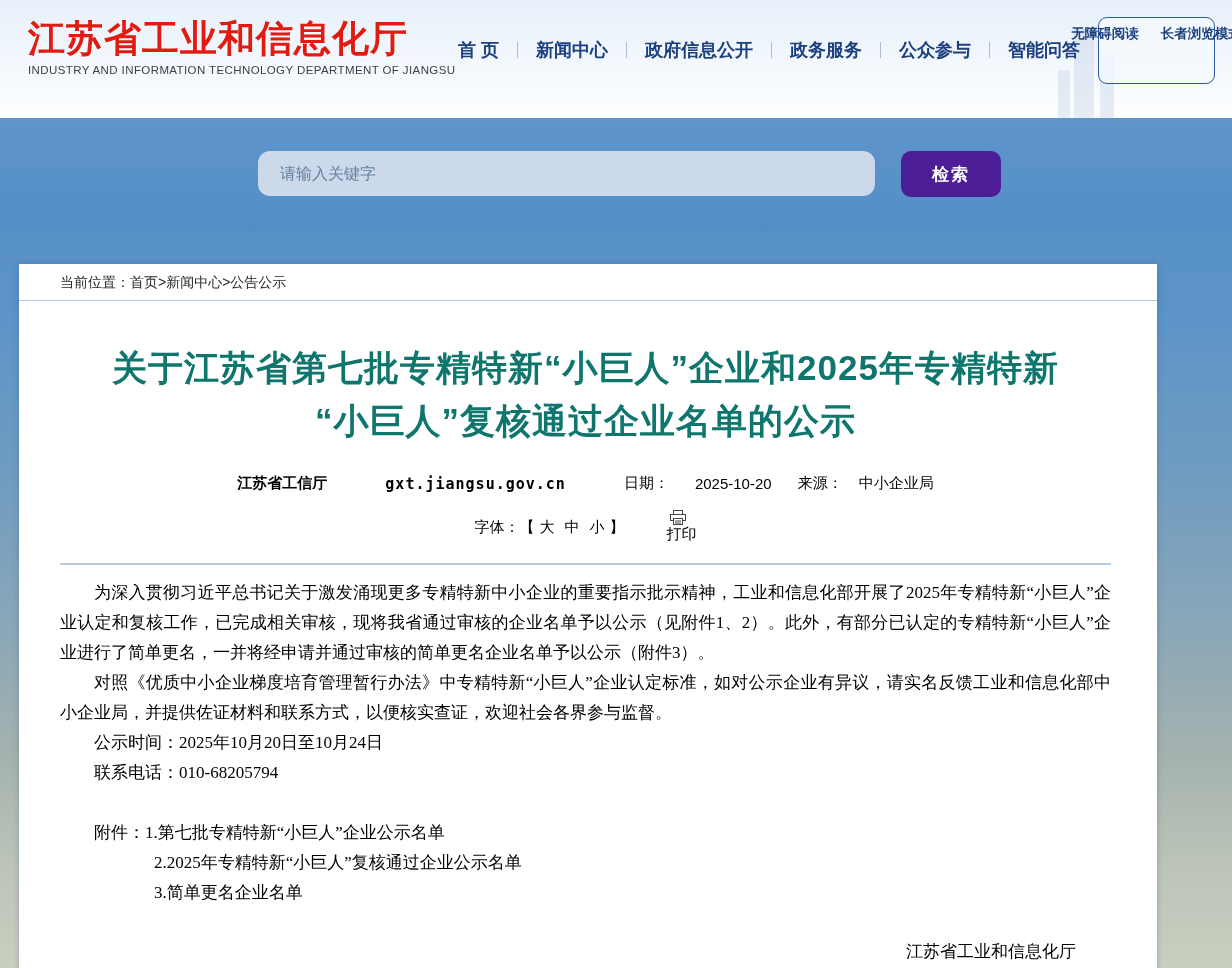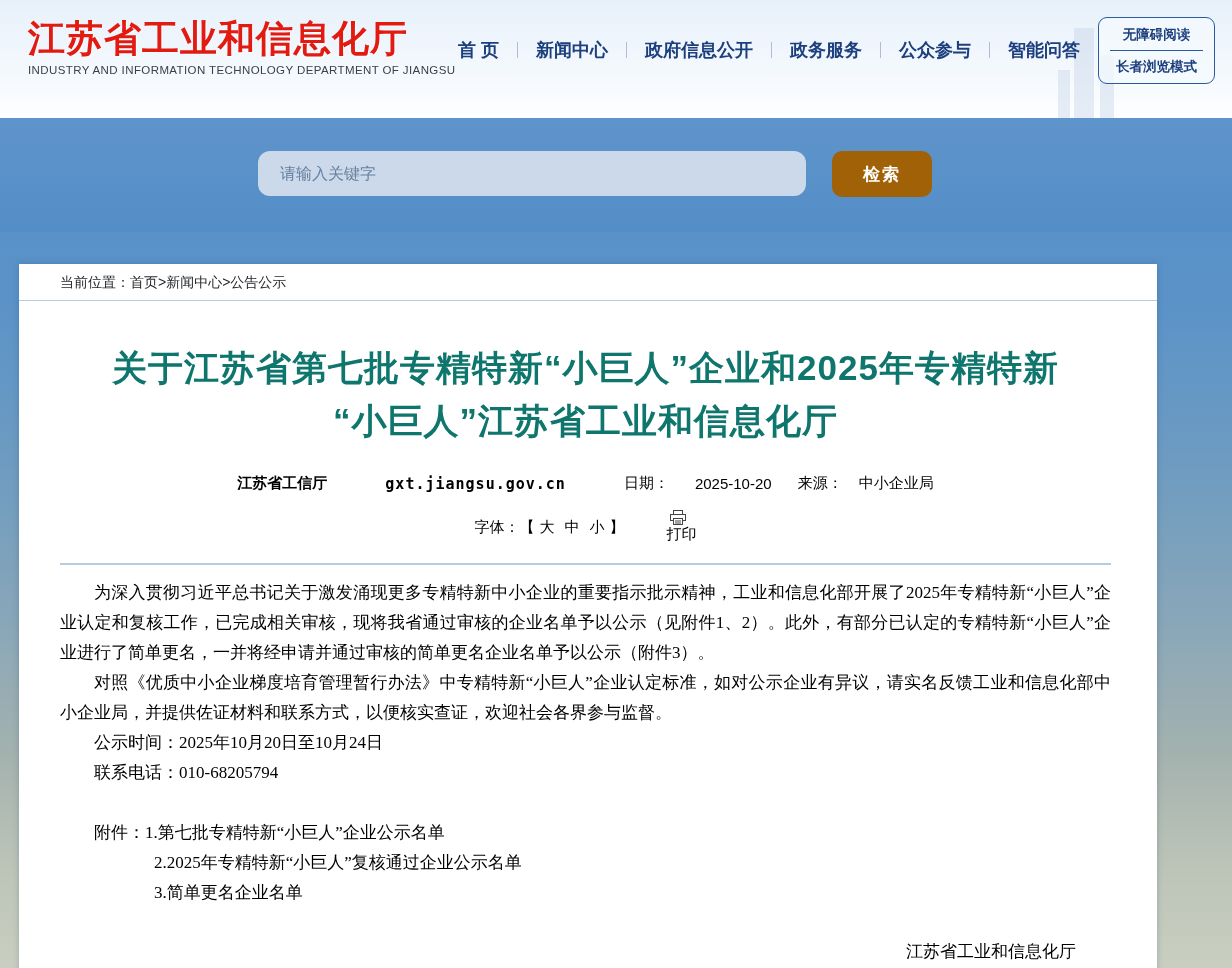--- a/index.html
+++ b/index.html
@@ -40,44 +40,44 @@
   .nav-item {
     color: #1c3f7e; font-size: 18px; font-weight: 700; padding: 0 18px;
     white-space: nowrap; cursor: pointer;
   }
   .nav-sep { width: 1px; height: 16px; background: #aebdd4; }
 
   .access-box {
     position: absolute; right: 17px; top: 17px; width: 117px; height: 67px;
     border: 1px solid #2a5aa0; border-radius: 9px;
     background: rgba(244, 249, 254, .75);
-    display: flex; flex-direction: column; justify-content: center;
+    display: flex; flex-direction: row; justify-content: center;
   }
   .access-item {
     color: #1c3f7e; font-size: 13.5px; font-weight: 600; text-align: center;
     line-height: 31px; cursor: pointer; white-space: nowrap;
   }
   .access-divider { height: 1px; background: #2a5aa0; margin: 0 11px; }
 
   
   .banner {
     position: absolute; left: 0; top: 118px; width: 1232px; height: 114px;
     background: linear-gradient(180deg, #5e94cb 0%, #548ec7 100%);
     z-index: 2;
   }
   .search-row { position: absolute; left: 258px; top: 151px; display: flex; z-index: 4; }
   .search-input {
-    width: 548px; height: 45px; border: none; outline: none;
+    width: 617px; height: 45px; border: none; outline: none;
     border-radius: 12px; background: #ccd9ea; padding: 0 22px;
     font-size: 16px; color: #2c3e55; font-family: "Liberation Sans", sans-serif;
   }
   .search-input::placeholder { color: #66809f; }
   .search-btn {
     margin-left: 26px; width: 100px; height: 46px; border: none; cursor: pointer;
-    border-radius: 10px; background: #a16207; color: #ffffff;
+    border-radius: 10px; background: #4c1d95; color: #ffffff;
     font-size: 17px; font-weight: 700; font-family: Liberation Sans, sans-serif;
     letter-spacing: 2px;
   }
 
   
   .content {
     position: absolute; left: 19px; top: 232px; width: 1138px; height: 736px;
     background: #ffffff; z-index: 3;
     box-shadow: 0 0 6px rgba(30,60,100,.25);
     margin-top: 32px;
@@ -172,21 +172,21 @@
 <div class="content">
 
   <div class="breadcrumb-bar">
     <span>当前位置：</span><span class="breadcrumb-path">首页&gt;新闻中心&gt;公告公示</span>
   </div>
 
   <div class="article">
 
     <div class="article-title">
       <div>关于江苏省第七批专精特新“小巨人”企业和2025年专精特新</div>
-      <div>“小巨人”江苏省工业和信息化厅</div>
+      <div>“小巨人”复核通过企业名单的公示</div>
     </div>
 
     <div class="meta-row">
       <span class="meta-dept">江苏省工信厅</span>
       <span class="meta-site">gxt.jiangsu.gov.cn</span>
       <span class="meta-date">日期：</span>
         <span class="meta-date">2025-10-20</span>
       <span>来源：</span>
         <span>中小企业局</span>
     </div>

